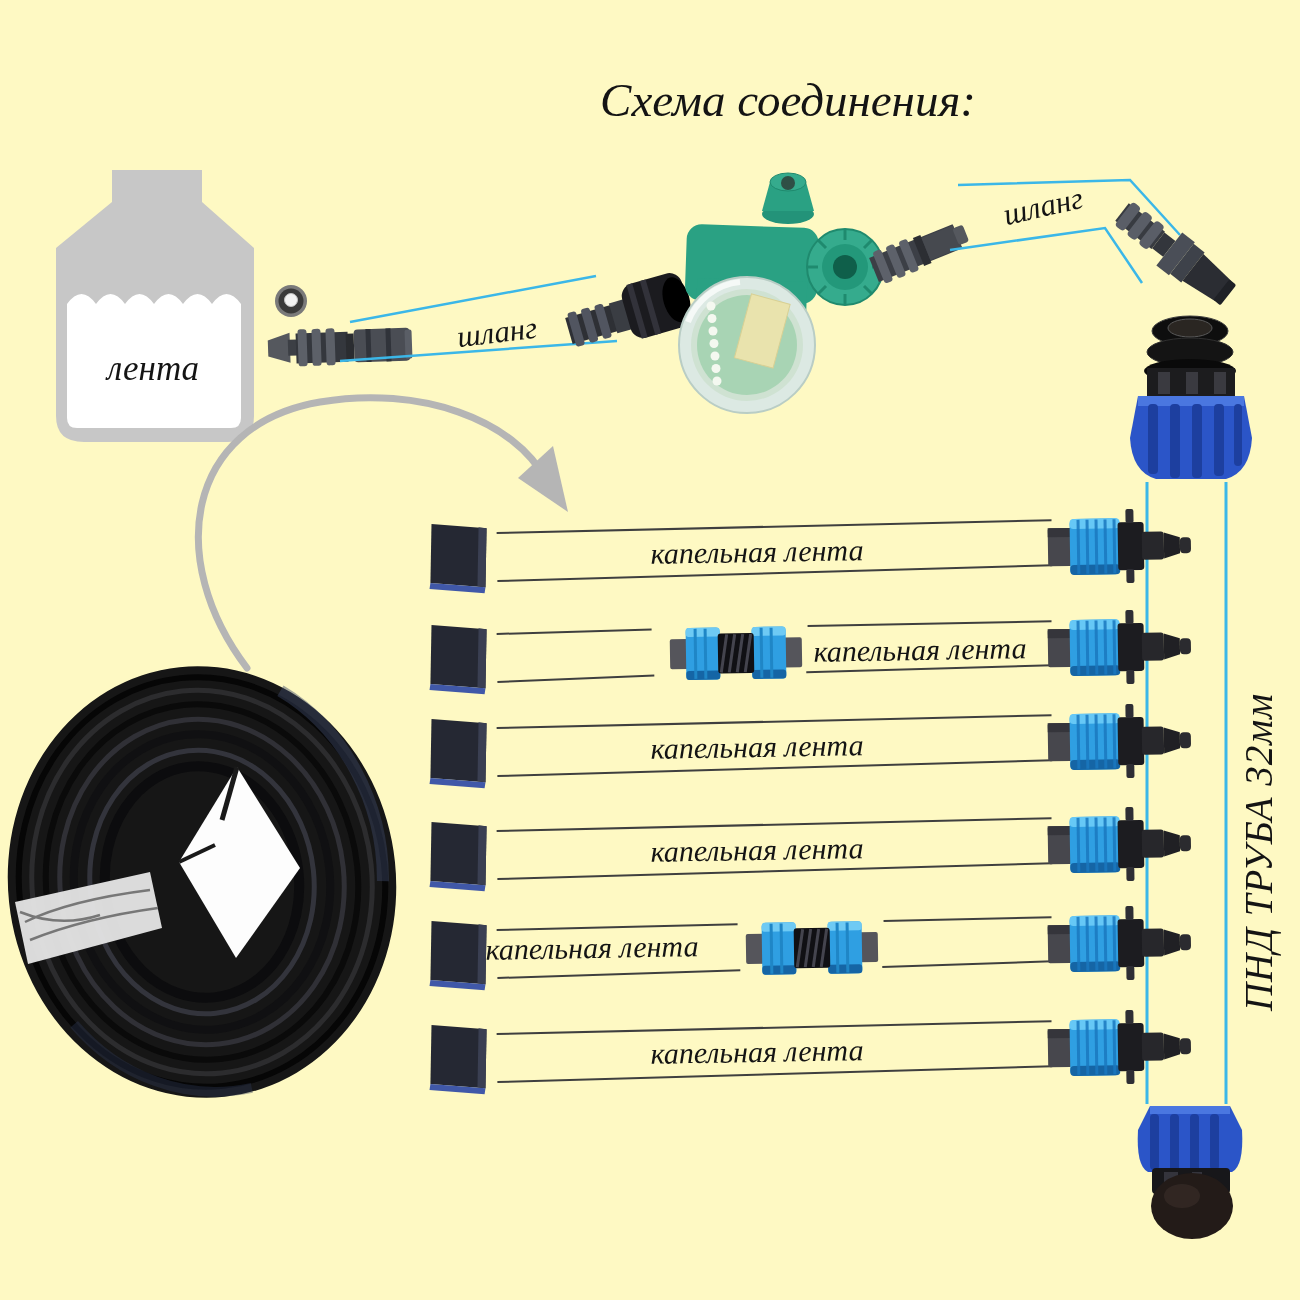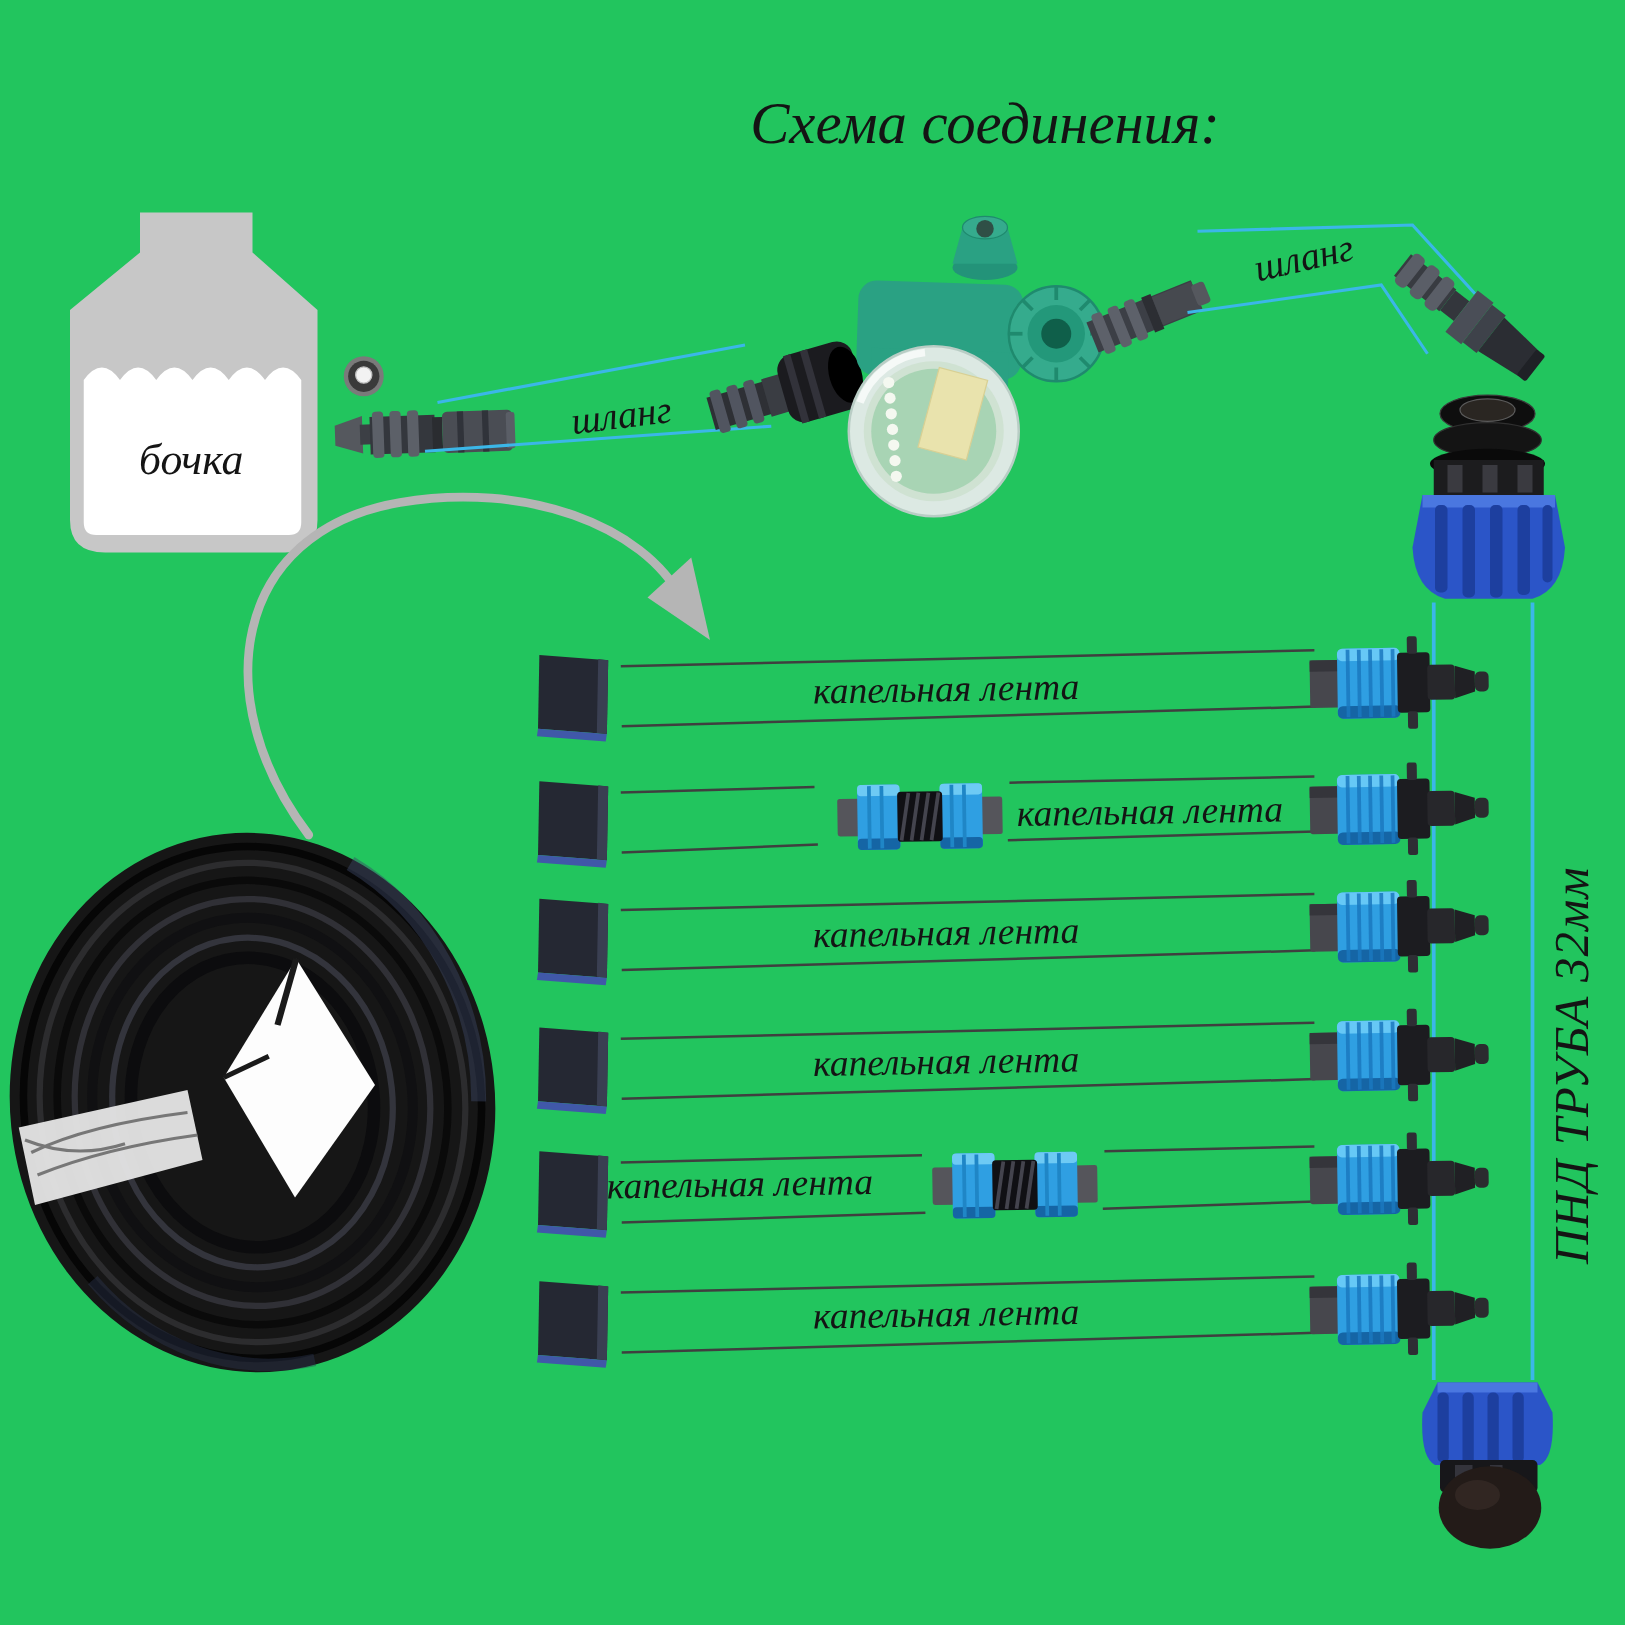--- a/index.html
+++ b/index.html
@@ -1,16 +1,16 @@
 <!DOCTYPE html>
 <html><head>
 <meta charset="utf-8">
 <style>
   html,body{margin:0;padding:0;background:#ffffff;}
-  #canvas{position:relative;width:1300px;height:1300px;background:#22c55e;overflow:hidden;
+  #canvas{position:relative;width:1300px;height:1300px;background:#fef9c3;overflow:hidden;
           font-family:"Liberation Serif","DejaVu Serif",serif;}
   #diagram-svg{position:absolute;left:0;top:0;}
   .lbl{position:absolute;font-style:italic;color:#141414;white-space:nowrap;
        transform:translate(-50%,-50%);line-height:1;}
   .title{font-size:47px;}
   .barrel-lbl{font-size:35px;}
   .hose-lbl{font-size:31px;}
   .pipe-lbl{font-size:39px;letter-spacing:1px;}
   .row-lbl{font-size:30px;}
 </style>
@@ -296,21 +296,21 @@
   <g transform="translate(0 1057) rotate(-0.9 497 0)">
     <use href="#g-cap"></use>
     <line x1="497" y1="-23" x2="1052" y2="-27" stroke="#3f3f3f" stroke-width="2"></line>
     <line x1="497" y1="25" x2="1052" y2="18" stroke="#3f3f3f" stroke-width="2"></line>
     <use href="#g-starter"></use>
   </g>
 </svg>
 
 <div class="lbl title" style="left:788px;top:100px;">Схема соединения:</div>
 
-<div class="lbl barrel-lbl" style="left:153px;top:368px;">бочка</div>
+<div class="lbl barrel-lbl" style="left:153px;top:368px;">лента</div>
 
 <div class="lbl hose-lbl" style="left:497px;top:332px;transform:translate(-50%,-50%) rotate(-7deg);">шланг</div>
 
 <div class="lbl hose-lbl" style="left:1043px;top:206px;transform:translate(-50%,-50%) rotate(-13deg);">шланг</div>
 
 <div class="lbl pipe-lbl" style="left:1258px;top:852px;transform:translate(-50%,-50%) rotate(-90deg);">ПНД ТРУБА 32мм</div>
 
 <div class="lbl row-lbl" style="left:757px;top:552px;transform:translate(-50%,-50%) rotate(-1deg);">капельная лента</div>
 <div class="lbl row-lbl" style="left:920px;top:650px;transform:translate(-50%,-50%) rotate(-1deg);">капельная лента</div>
 <div class="lbl row-lbl" style="left:757px;top:747px;transform:translate(-50%,-50%) rotate(-1deg);">капельная лента</div>

